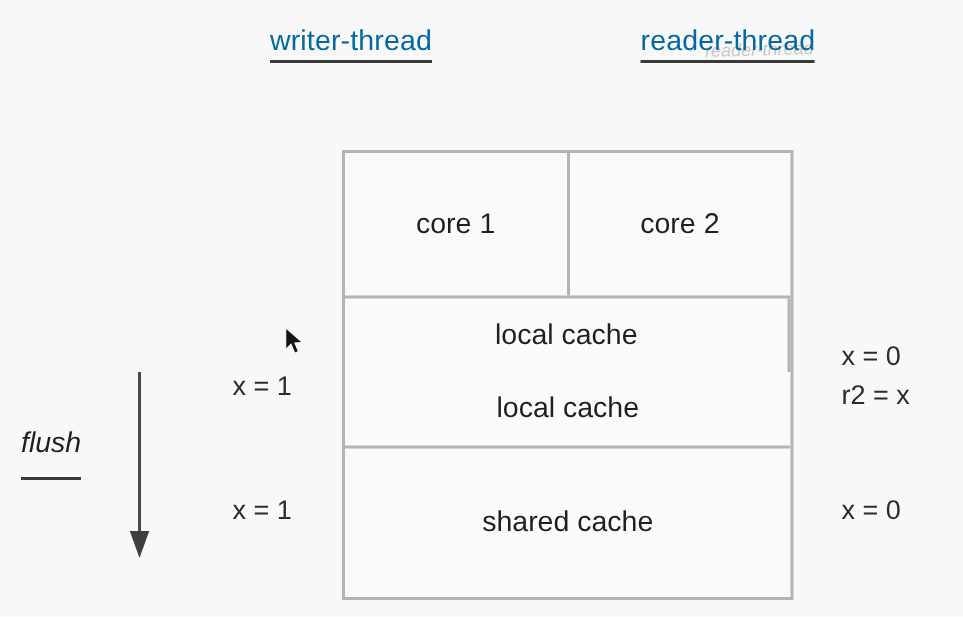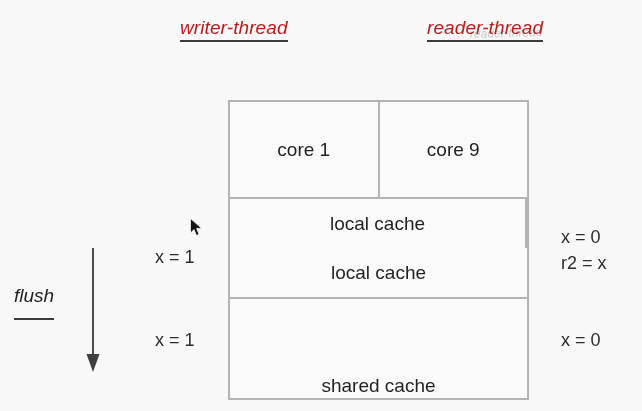--- a/index.html
+++ b/index.html
@@ -13,25 +13,24 @@
     height: 411px;
     background: #f8f8f8;
     overflow: hidden;
     font-family: "Liberation Sans", sans-serif;
     color: #2b2b2b;
   }
 
   
   .thread-heading {
     position: absolute;
-    font-style: italic;
     font-size: 19px;
     font-weight: 400;
     letter-spacing: 0.1px;
-    color: #b91c1c;
+    color: #0369a1;
     white-space: nowrap;
     border-bottom: 2px solid #3a3a3a;
     padding-bottom: 1px;
     line-height: 1.15;
   }
   #writer-heading { left: 180px; top: 17px; }
   #reader-heading { left: 427px; top: 17px; }
 
   
   .ghost-artifact {
@@ -60,21 +59,21 @@
     flex-direction: column;
   }
   .diagram-row {
     display: flex;
     flex-direction: row;
     width: 100%;
     box-sizing: border-box;
   }
   #core-row    { height: 97px;  border-bottom: 2px solid #b4b4b4; }
   #local-row   { height: 100px; border-bottom: 2px solid #b4b4b4; flex-direction: column; }
-  #shared-row  { height: 99px; align-items: flex-end; }
+  #shared-row  { height: 99px; }
 
   .diagram-cell {
     flex: 1 1 0;
     display: flex;
     align-items: center;
     justify-content: center;
     text-align: center;
     font-size: 19px;
     line-height: 1.32;
     color: #1f1f1f;
@@ -134,21 +133,21 @@
   <div class="thread-heading" id="writer-heading">writer-thread</div>
 
   <div class="thread-heading" id="reader-heading">reader-thread</div>
 
   <div class="ghost-artifact">reader-thread</div>
 
   <div id="cache-diagram">
 
     <div class="diagram-row" id="core-row">
       <div class="diagram-cell cell-left">core 1</div>
-      <div class="diagram-cell">core 9</div>
+      <div class="diagram-cell">core 2</div>
     </div>
 
     <div class="diagram-row" id="local-row">
       <div class="diagram-cell cell-left">local
 cache</div>
       <div class="diagram-cell">local
 cache</div>
     </div>
 
     <div class="diagram-row" id="shared-row">

